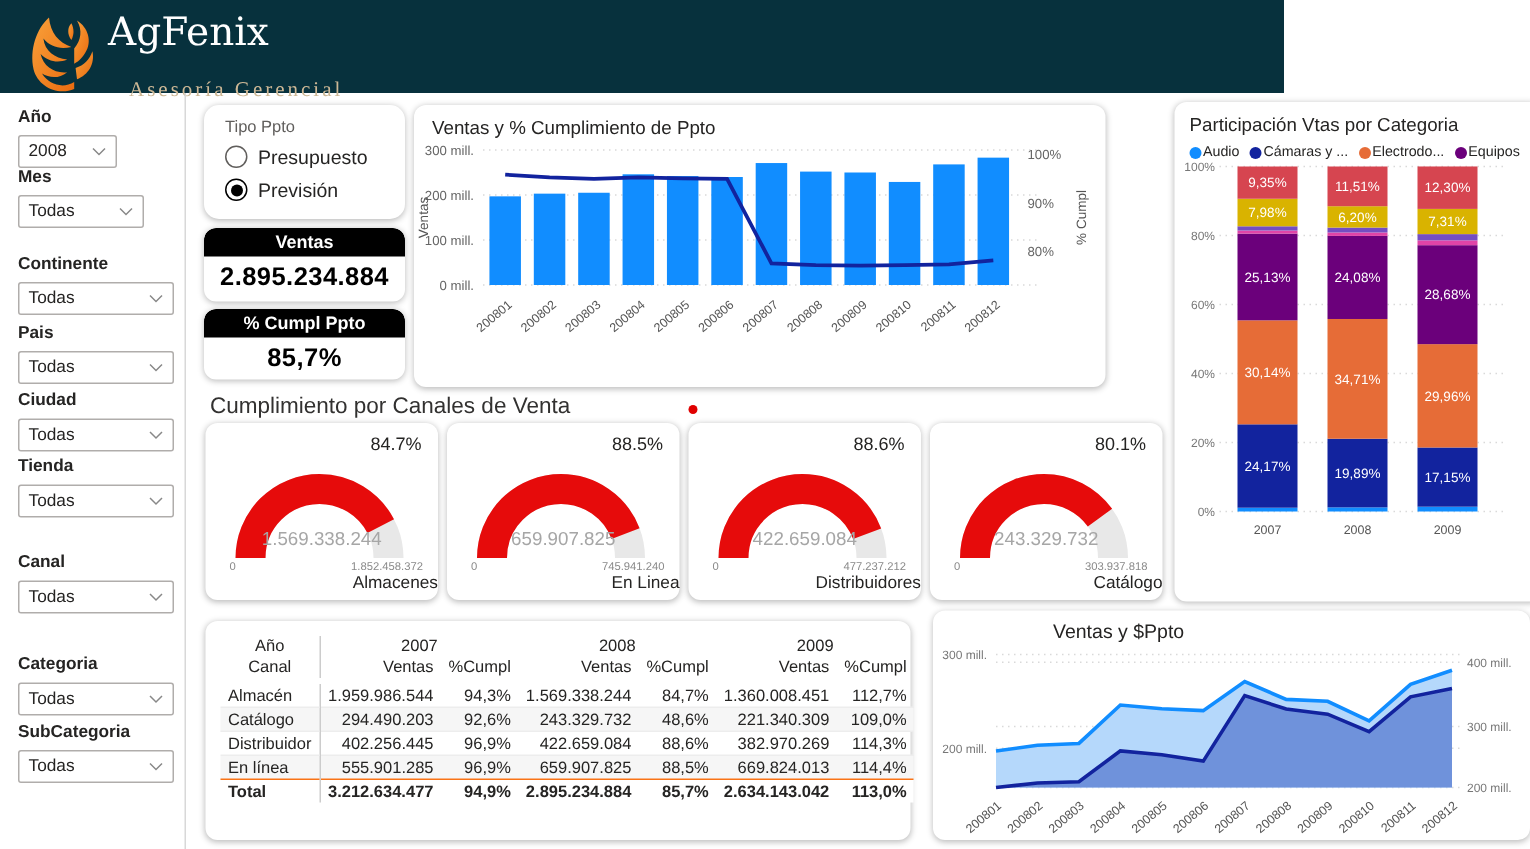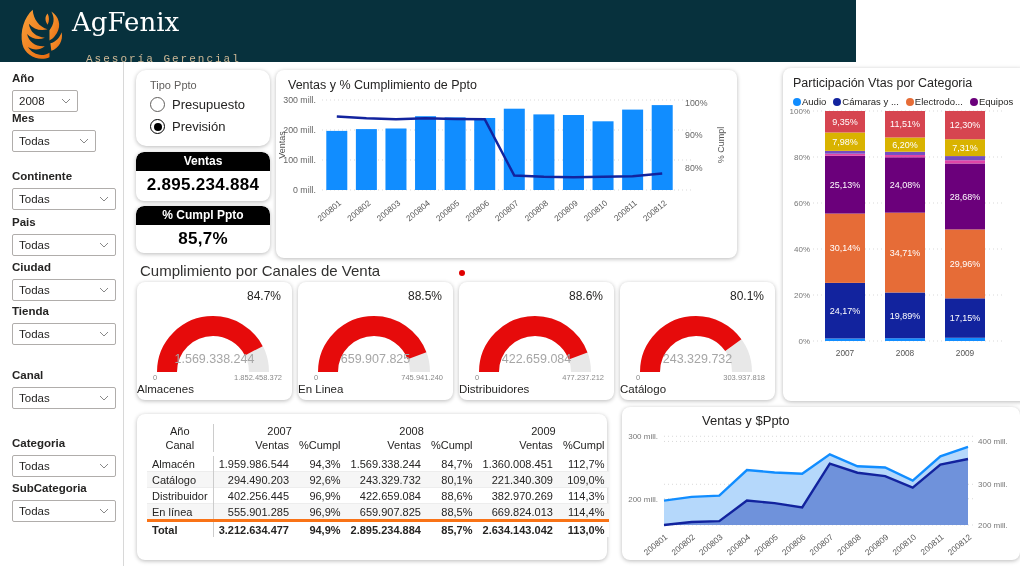--- a/index.html
+++ b/index.html
@@ -4,21 +4,21 @@
 <style>
   html,body{margin:0;padding:0;}
   body{width:1020px;height:566px;position:relative;overflow:hidden;background:#ffffff;
        font-family:"Liberation Sans",sans-serif;color:#252423;}
   
   .header{position:absolute;left:0;top:0;width:856px;height:62px;background:#07313d;}
   .logo-wrap{position:absolute;left:14px;top:3px;display:flex;align-items:center;}
   .logo-icon{width:56px;height:56px;}
   .brand-block{margin-left:2px;}
   .brand{font-family:"DejaVu Serif",serif;font-size:26px;color:#ffffff;line-height:26px;margin-top:6px;}
-  .tagline{font-family:Liberation Mono, monospace;font-size:11px;color:#cdb896;letter-spacing:2px;margin-top:18px;margin-left:14px;}
+  .tagline{font-family:Liberation Serif, serif;font-size:14px;color:#cdb896;letter-spacing:2px;margin-top:18px;margin-left:14px;}
   
   .vline{position:absolute;left:123px;top:62px;bottom:0;width:1px;background:#d8d8d8;}
   .filter{position:absolute;left:12px;width:104px;}
   .f-label{font-size:11.5px;font-weight:700;color:#252423;margin-bottom:6px;}
   .f-box{height:20px;border:1px solid #b0adab;border-radius:2px;display:flex;align-items:center;
          justify-content:space-between;padding:0 6px;background:#fff;font-size:11.5px;color:#252423;cursor:pointer;}
   .f-box.w-sm{width:52px;}
   .f-box.w-md{width:70px;}
   .chev{width:10px;height:6px;flex:0 0 auto;}
   
@@ -42,34 +42,34 @@
   
   .section-title{position:absolute;left:140px;top:262px;font-size:15px;color:#323130;}
   .alert-dot{position:absolute;left:459px;top:270px;width:6px;height:6px;border-radius:50%;}
   
   .gauge-card{top:282px;width:155px;height:118px;}
   .g-pct{position:absolute;top:7px;right:11px;font-size:12px;color:#252423;}
   .g-svg{position:absolute;left:0;top:16px;width:153px;height:76px;}
   .g-val{position:absolute;left:0;top:70px;width:100%;text-align:center;font-size:12.5px;color:#a6a6a6;}
   .g-min{position:absolute;left:16px;top:91px;font-size:7.5px;color:#8a8a8a;}
   .g-max{position:absolute;right:10px;top:91px;font-size:7.5px;color:#8a8a8a;}
-  .g-title{position:absolute;left:0;top:101px;width:100%;text-align:left;font-size:11.5px;color:#252423;}
+  .g-title{position:absolute;left:0;top:101px;width:100%;text-align:right;font-size:11.5px;color:#252423;}
   
   .table-card{left:137px;top:414px;width:470px;height:146px;padding:10px 8px 0 10px;box-sizing:border-box;}
   table.matrix{border-collapse:collapse;width:100%;font-size:11px;color:#252423;}
   .matrix th{font-weight:400;padding:1px 5px;}
   .matrix td{padding:1.5px 5px;}
   .matrix .num{text-align:right;white-space:nowrap;}
   .matrix .yr{text-align:center;}
   .matrix thead tr:last-child th{border-bottom:4px solid transparent;}
   .matrix tbody tr td{border-top:1px solid #ededed;}
   .matrix tbody tr:first-child td{border-top:3px solid #ef4444;}
   .matrix tbody tr:nth-child(even) td{background:#f6f6f6;}
   .matrix td:first-child,.matrix th:first-child{border-right:1px solid #cccccc;}
-  .matrix tr.total td{font-weight:700;border-top:3px solid #f97316;background:#fff !important;}
+  .matrix tr.total td{font-weight:700;border-top:1px solid #f97316;background:#fff !important;}
   
   .stk-card{left:783px;top:68px;width:245px;height:333px;}
   .legend{display:flex;align-items:center;gap:7px;padding:6px 6px 0 10px;font-size:9.5px;color:#252423;}
   .legend .li{display:flex;align-items:center;gap:1px;white-space:nowrap;}
   .legend .dot{width:8px;height:8px;border-radius:50%;display:inline-block;}
   
   .area-card{left:622px;top:407px;width:398px;height:153px;}
   .area-title{position:absolute;left:80px;top:6px;font-size:13px;color:#252423;}
   
   text{font-family:"Liberation Sans",sans-serif;}
@@ -332,21 +332,21 @@
           <td class="num">1.569.338.244</td>
           <td class="num">84,7%</td>
           <td class="num">1.360.008.451</td>
           <td class="num">112,7%</td>
         </tr>
         <tr>
           <td class="">Catálogo</td>
           <td class="num">294.490.203</td>
           <td class="num">92,6%</td>
           <td class="num">243.329.732</td>
-          <td class="num">80,1%</td>
+          <td class="num">48,6%</td>
           <td class="num">221.340.309</td>
           <td class="num">109,0%</td>
         </tr>
         <tr>
           <td class="">Distribuidor</td>
           <td class="num">402.256.445</td>
           <td class="num">96,9%</td>
           <td class="num">422.659.084</td>
           <td class="num">88,6%</td>
           <td class="num">382.970.269</td>

